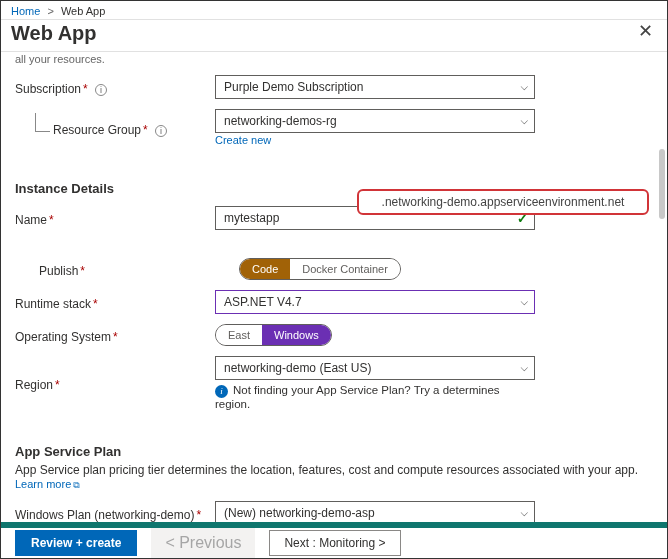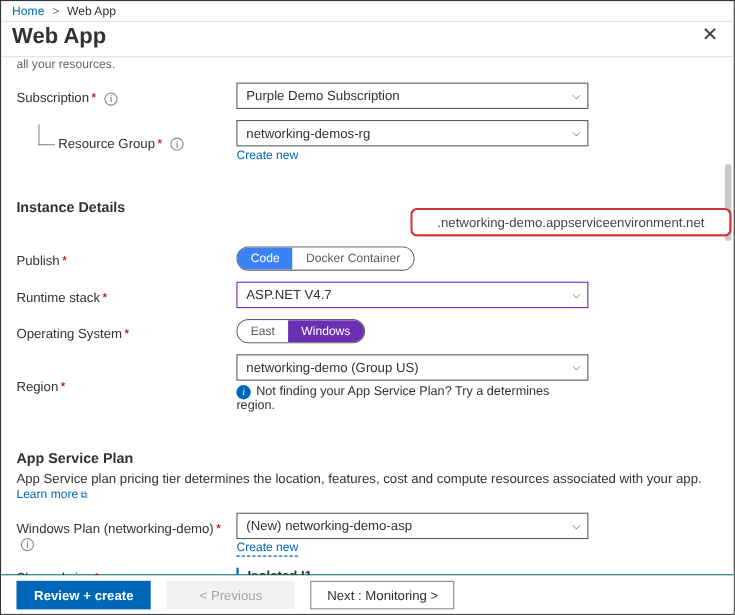--- a/index.html
+++ b/index.html
@@ -83,21 +83,21 @@
   }
   .check {
     position: absolute; right: 6px; top: 50%; transform: translateY(-50%);
     color: #107c10; font-size: 13px; font-weight: bold;
   }
   .link { color: #0067b8; font-size: 11px; cursor: pointer; text-decoration: none; }
   .dotted { border-bottom: 1px dashed #0067b8; padding-bottom:1px; }
   .section-title { font-weight: 600; font-size: 13px; margin-top: 34px; }
   .domain-callout {
     position: absolute;
-    top: 188px; left: 372px;
+    top: 188px; left: 356px;
     width: 292px;
     border: 2px solid #d13438;
     border-radius: 6px;
     background: #fff;
     padding: 4px 8px;
     font-size: 12px; color: #444;
     text-align: center;
   }
   .toggle {
     display: inline-flex;
@@ -105,21 +105,21 @@
     border-radius: 14px;
     overflow: hidden;
     height: 22px;
     font-size: 11px;
   }
   .toggle span {
     padding: 2px 12px;
     display: inline-flex; align-items: center;
     cursor: pointer;
   }
-  .toggle .active-blue { background: #3b82f6; color: #fff; }
+  .toggle .active-blue { background: #a16207; color: #fff; }
   .toggle .active-purple { background: #6b2fb3; color: #fff; }
   .toggle .inactive { color: #605e5c; background: #fff; }
   .info-icon {
     display: inline-block;
     width: 12px; height: 12px;
     border: 1px solid #888;
     border-radius: 50%;
     font-size: 9px; line-height: 11px;
     text-align: center; color: #666;
     margin-left: 4px;
@@ -134,35 +134,35 @@
   .sku-block {
     border-left: 2px solid #0067b8;
     padding-left: 8px;
     margin-top: 2px;
   }
   .sku-name { font-weight: 600; font-size: 12px; }
   .desc { font-size: 12px; color: #323130; margin-top: 4px; }
   .footer {
     position: absolute; bottom: 0; left: 0; right: 0;
     height: 36px;
-    border-top: 1px solid #0f766e;
+    border-top: 6px solid #0f766e;
     display: flex; align-items: center;
     padding: 0 14px;
     gap: 14px;
     font-size: 12px;
     background:#fff;
   }
   .btn-primary {
     background: #0067b8; color: #fff; border: none;
     padding: 6px 16px; font-size: 12px; cursor: pointer;
     font-weight:600;
   }
   .btn-disabled {
     background: #f3f2f1; color: #a6a6a6; border: none;
-    padding: 6px 30px; font-size: 12px;
+    padding: 6px 14px; font-size: 16px;
   }
   .btn-secondary {
     background: #fff; border: 1px solid #8a8886; color: #323130;
     padding: 5px 14px; font-size: 12px; cursor: pointer;
   }
   .ext-icon { font-size: 9px; margin-left: 2px; }
 </style>
 </head>
 <body>
 
@@ -203,22 +203,33 @@
       <div class="select">
         <span>networking-demos-rg</span>
         <span class="chev">⌵</span>
       </div>
       <div><a class="link">Create new</a></div>
     </div>
   </div>
 
   <div class="section-title">Instance Details</div>
 
-
-  <div class="row" style="margin-top:28px;">
+  <div class="row">
+    <div class="label">
+      <span>Name</span><span class="req">*</span>
+    </div>
+    <div class="control">
+      <div class="input">
+        <span>mytestapp</span>
+        <span class="check">✓</span>
+      </div>
+    </div>
+  </div>
+
+  <div class="row" style="margin-top:28px;margin-left:24px;">
     <div class="label">
       <span>Publish</span><span class="req">*</span>
     </div>
     <div class="control">
       <div class="toggle">
         <span class="active-blue">Code</span>
         <span class="inactive">Docker Container</span>
       </div>
     </div>
   </div>
@@ -246,21 +257,21 @@
       </div>
     </div>
   </div>
 
   <div class="row">
     <div class="label">
       <span>Region</span><span class="req">*</span>
     </div>
     <div class="control">
       <div class="select">
-        <span>networking-demo (Group US)</span>
+        <span>networking-demo (East US)</span>
         <span class="chev">⌵</span>
       </div>
       <div class="info-line">
         <span class="i">i</span><span>Not finding your App Service Plan? Try a determines region.</span>
       </div>
     </div>
   </div>
 
   <div class="section-title">App Service Plan</div>
   <div class="desc">App Service plan pricing tier determines the location, features, cost and compute resources associated with your app.</div>

